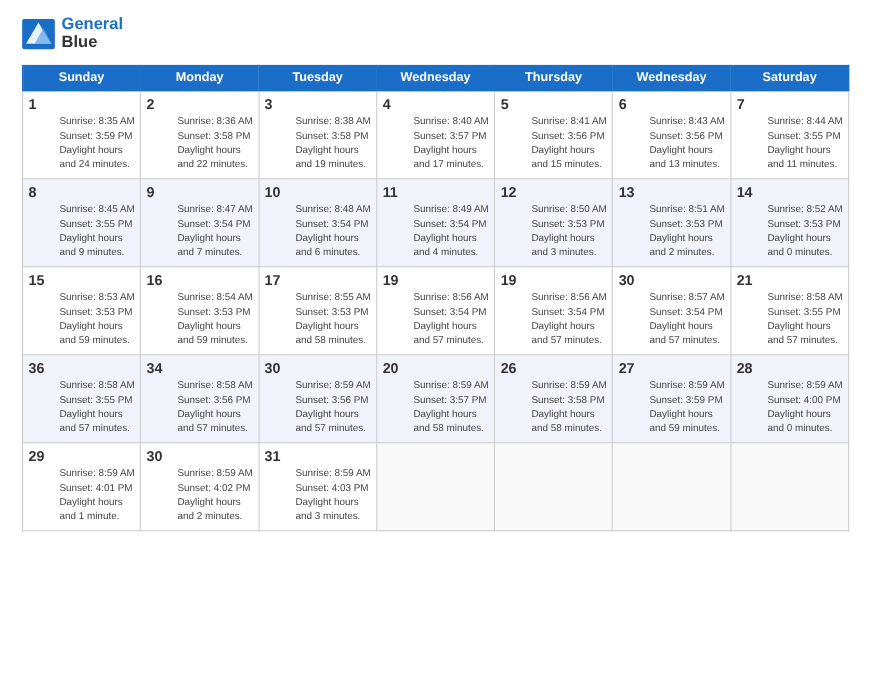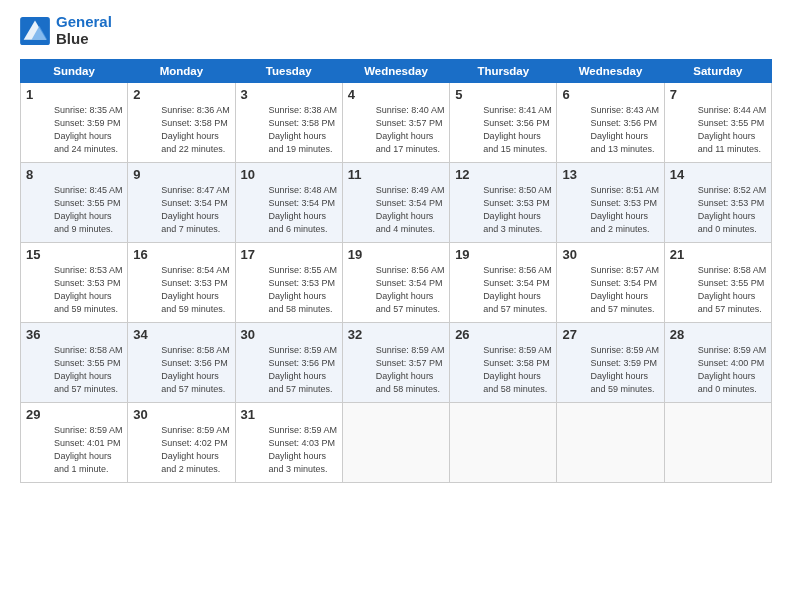--- a/index.html
+++ b/index.html
@@ -227,21 +227,21 @@
           </td>
           <td>
             <span class="day-num">34</span>
             <div class="day-info">Sunrise: 8:58 AM<br>Sunset: 3:56 PM<br>Daylight hours<br>and 57 minutes.</div>
           </td>
           <td>
             <span class="day-num">30</span>
             <div class="day-info">Sunrise: 8:59 AM<br>Sunset: 3:56 PM<br>Daylight hours<br>and 57 minutes.</div>
           </td>
           <td>
-            <span class="day-num">32</span>
+            <span class="day-num">20</span>
             <div class="day-info">Sunrise: 8:59 AM<br>Sunset: 3:57 PM<br>Daylight hours<br>and 58 minutes.</div>
           </td>
           <td>
             <span class="day-num">26</span>
             <div class="day-info">Sunrise: 8:59 AM<br>Sunset: 3:58 PM<br>Daylight hours<br>and 58 minutes.</div>
           </td>
           <td>
             <span class="day-num">27</span>
             <div class="day-info">Sunrise: 8:59 AM<br>Sunset: 3:59 PM<br>Daylight hours<br>and 59 minutes.</div>
           </td>

